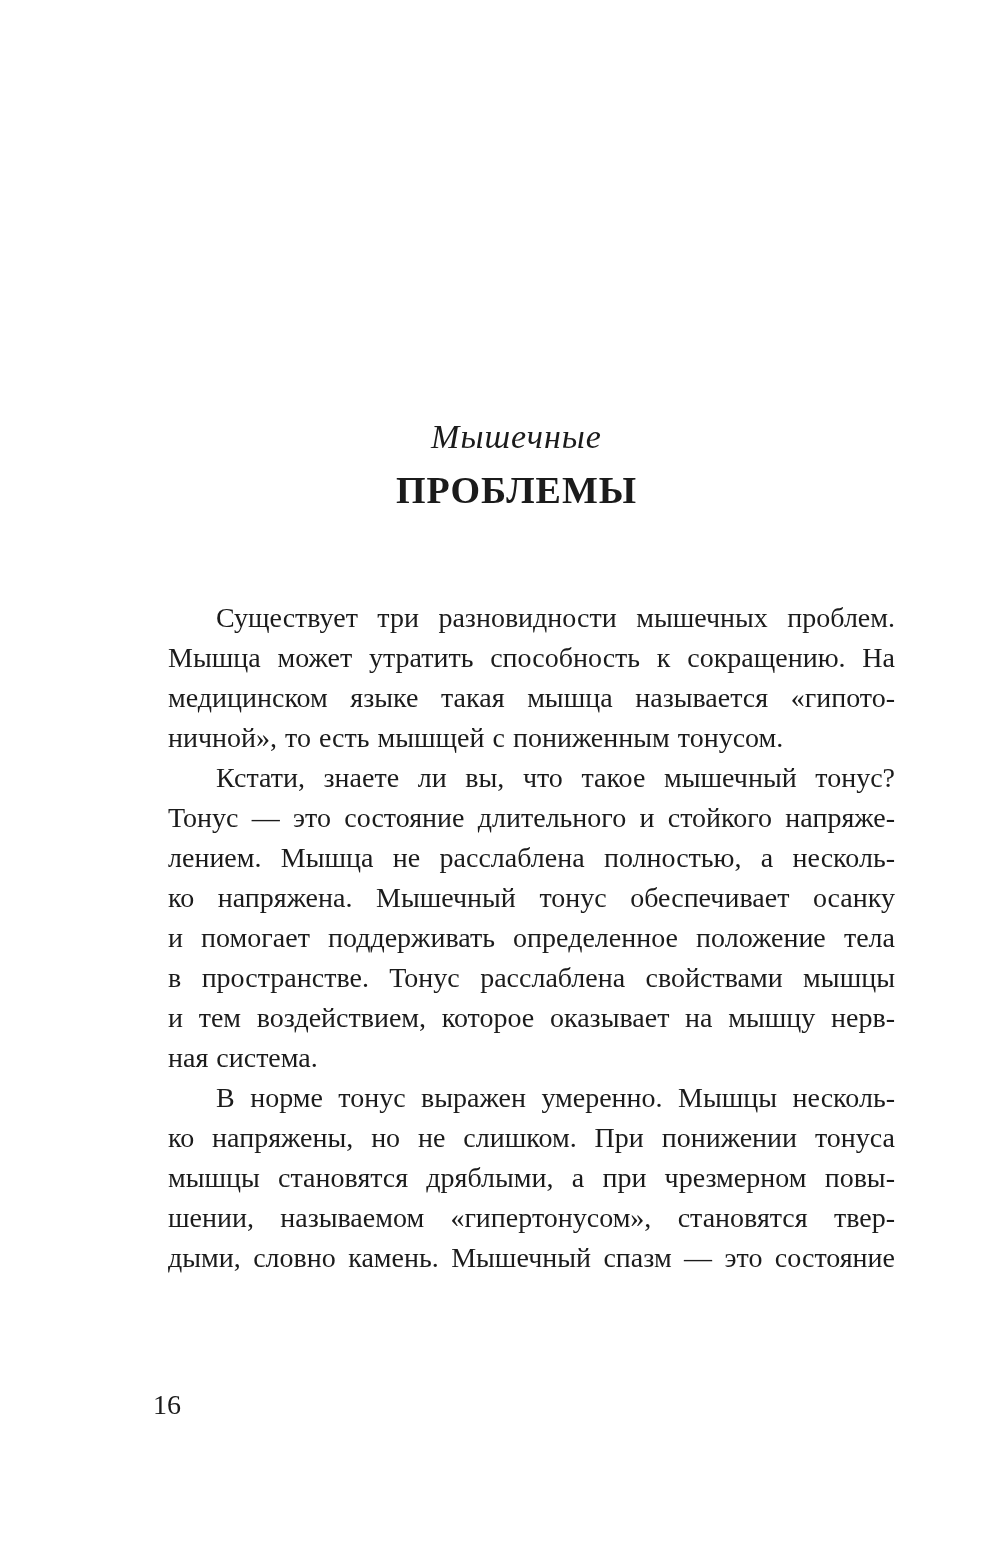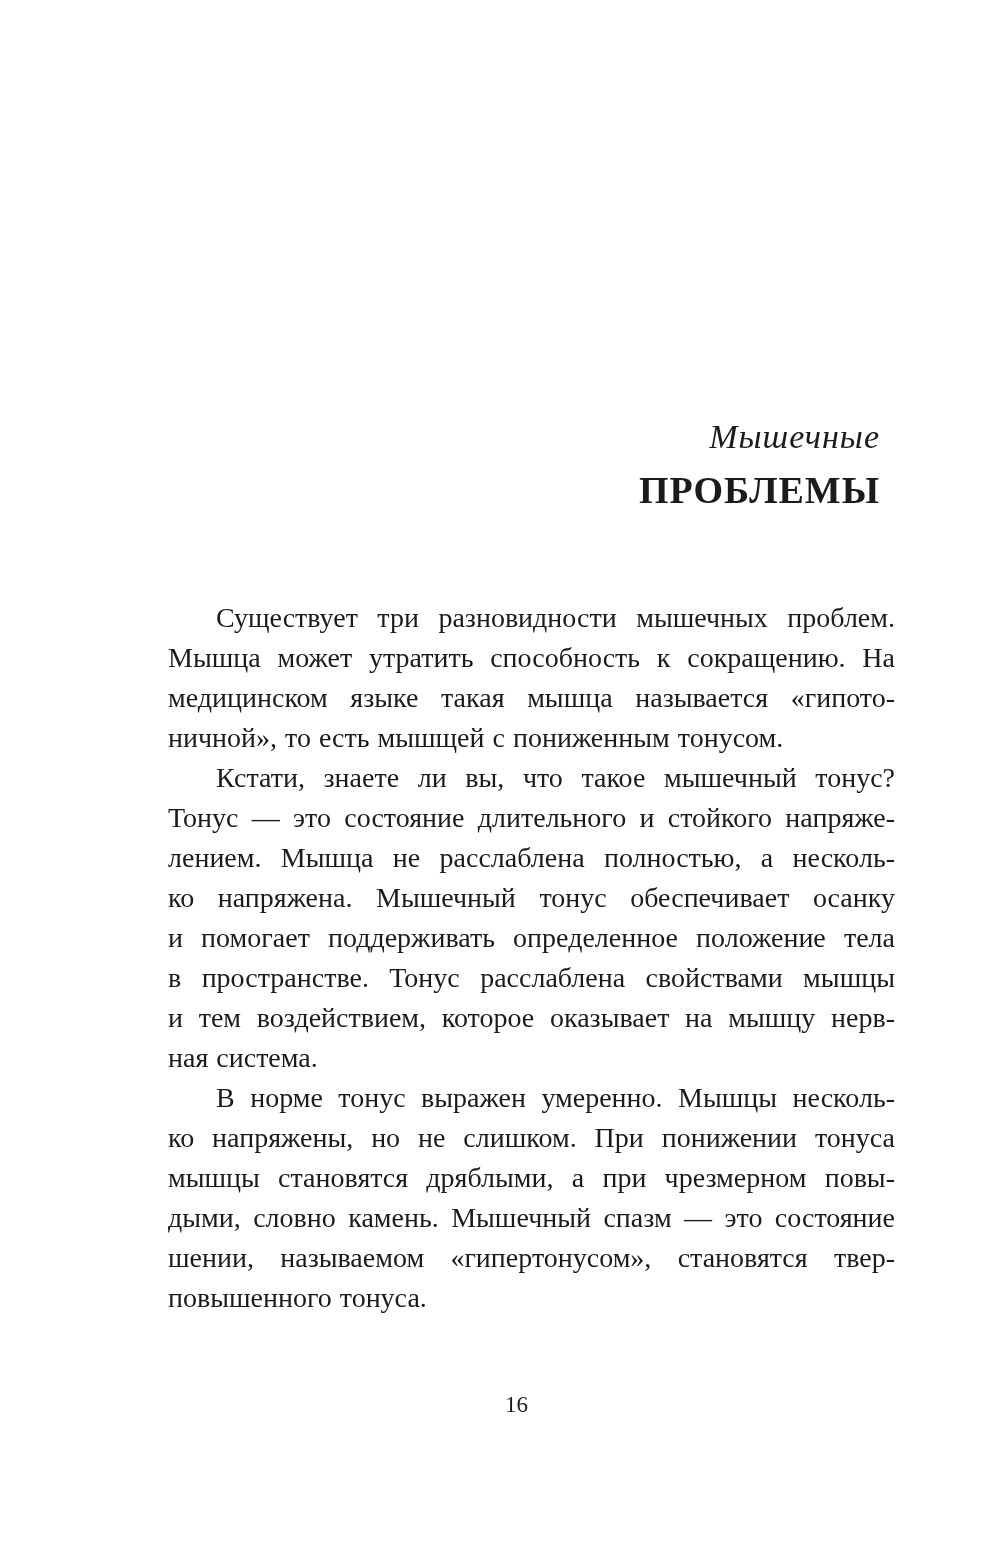--- a/index.html
+++ b/index.html
@@ -14,21 +14,21 @@
     background: #ffffff;
     color: #1b1b1b;
     font-family: "Liberation Serif", serif;
     overflow: hidden;
   }
   .heading {
     position: absolute;
     top: 420px;
     left: 153px;
     width: 727px;
-    text-align: right;
+    text-align: center;
   }
   .heading-line1 {
     font-style: italic;
     font-size: 34px;
     line-height: 34px;
     letter-spacing: 1px;
   }
   .heading-line2 {
     font-weight: bold;
     font-size: 38px;
@@ -54,22 +54,21 @@
   }
   .line.last {
     text-align: right;
     text-align-last: left;
   }
   .folio {
     position: absolute;
     top: 1390px;
     left: 153px;
     width: 727px;
-    text-align: center;
-    font-size: 23px;
+    font-size: 28px;
     line-height: 30px;
   }
 </style>
 </head>
 <body>
 
 <div class="page">
 
   <header class="heading">
     <div class="heading-line1">Мышечные</div>
@@ -86,20 +85,19 @@
       <div class="line">Тонус — это состояние длительного и стойкого напряже-</div>
       <div class="line">лением. Мышца не расслаблена полностью, а несколь-</div>
       <div class="line">ко напряжена. Мышечный тонус обеспечивает осанку</div>
       <div class="line">и помогает поддерживать определенное положение тела</div>
       <div class="line">в пространстве. Тонус расслаблена свойствами мышцы</div>
       <div class="line">и тем воздействием, которое оказывает на мышцу нерв-</div>
       <div class="line last">ная система.</div>
       <div class="line first">В норме тонус выражен умеренно. Мышцы несколь-</div>
       <div class="line">ко напряжены, но не слишком. При понижении тонуса</div>
       <div class="line">мышцы становятся дряблыми, а при чрезмерном повы-</div>
+      <div class="line">шении, называемом «гипертонусом», становятся твер-</div>
       <div class="line">дыми, словно камень. Мышечный спазм — это состояние</div>
-      <div class="line">шении, называемом «гипертонусом», становятся твер-</div>
-      <div class="line last">повышенного тонуса.</div>
     </main>
 
   <footer class="folio">16</footer>
 
 </div>
 
 </body></html>

